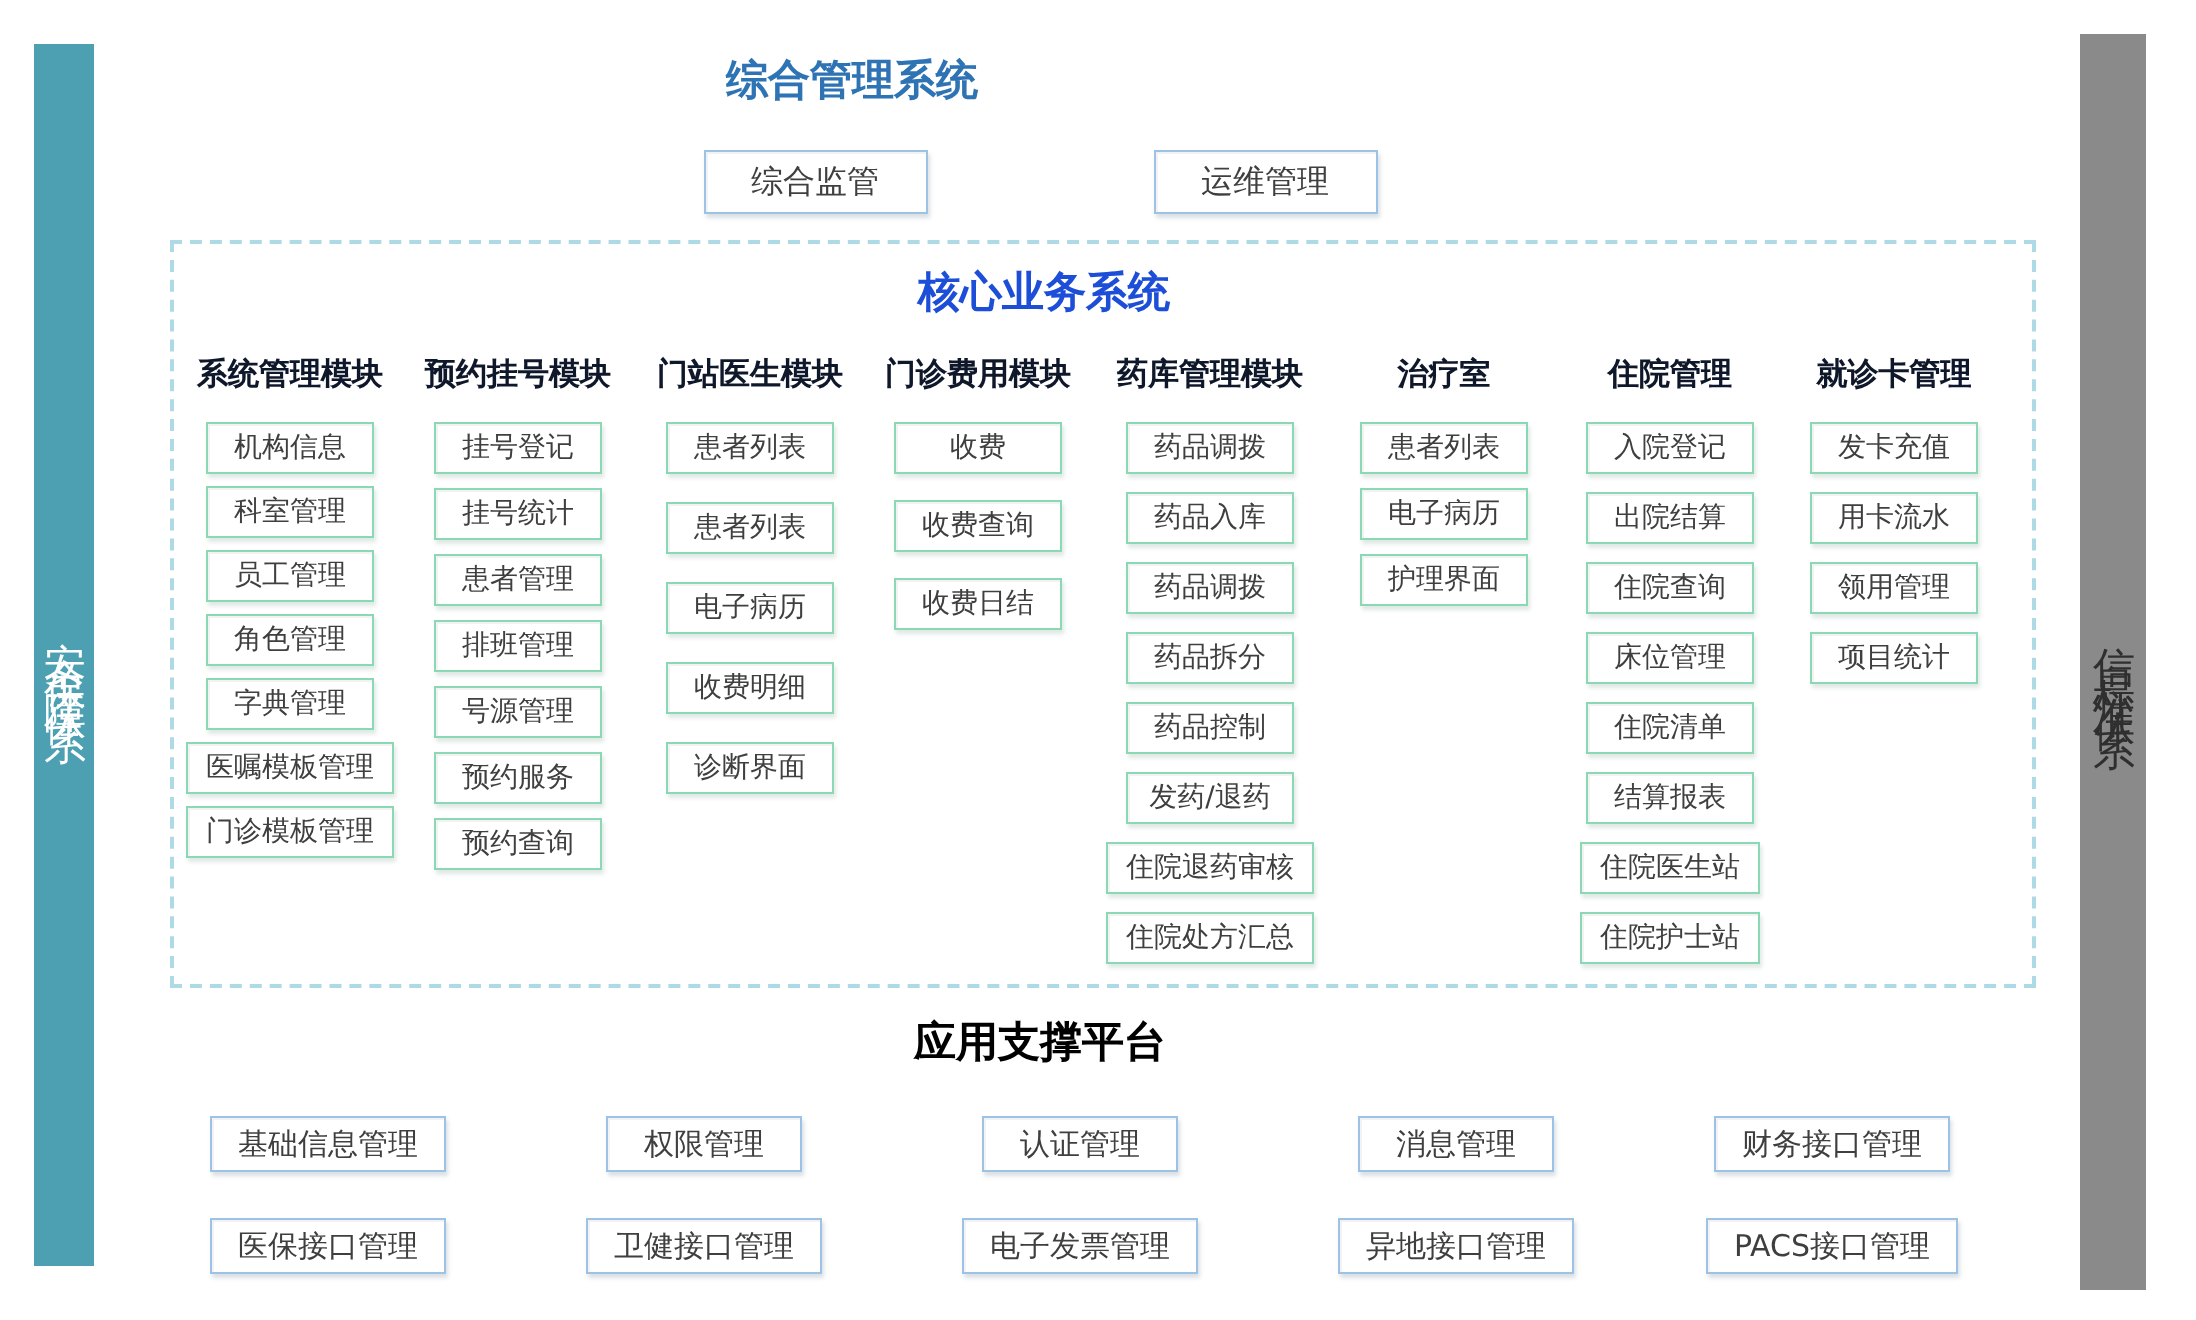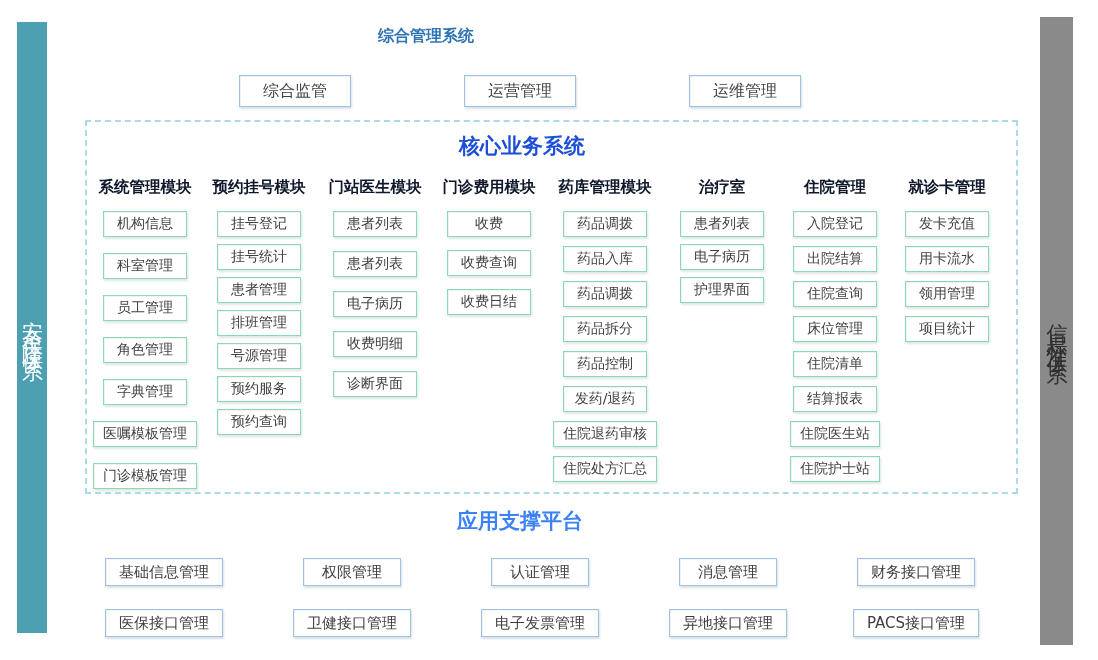--- a/index.html
+++ b/index.html
@@ -15,21 +15,21 @@
     writing-mode:vertical-rl;text-orientation:upright;
     font-size:21px;letter-spacing:8px;line-height:1;white-space:nowrap;
   }
   .bar-left .bar-text{color:#ffffff;}
   .bar-right .bar-text{color:#2f2f2f;}
 
   .main{position:absolute;left:0;top:0;width:1040px;height:660px;}
 
   .page-title{
     position:absolute;top:26px;left:0;width:852px;text-align:center;
-    font-size:16px;font-weight:bold;color:#2e74b5;
+    font-size:21px;font-weight:bold;color:#2e74b5;
   }
 
   
   .box{
     display:flex;align-items:center;justify-content:center;
     background:#ffffff;color:#3f3f3f;white-space:nowrap;box-sizing:border-box;
   }
   .blue-box{
     border:1px solid #9cc3e5;
     box-shadow:1px 2px 2px rgba(110,130,150,.25), inset 1px 1px 0 rgba(0,0,0,.05);
@@ -65,34 +65,34 @@
   .core-col.i4{left:344px;}
   .core-col.i5{left:460px;}
   .core-col.i6{left:577px;}
   .core-col.i7{left:690px;}
   .core-col.i8{left:802px;}
   .col-header{
     font-size:15.5px;font-weight:bold;color:#0f172a;white-space:nowrap;
     height:22px;line-height:22px;margin-bottom:13px;
   }
   .col-boxes{display:flex;flex-direction:column;align-items:center;gap:8px;}
-  .core-col.i1 .col-boxes{gap:16px;}
+  .core-col.i1 .col-boxes{gap:6px;}
   .core-col.i2 .col-boxes{gap:7px;}
   .core-col.i3 .col-boxes{gap:14px;}
   .core-col.i4 .col-boxes{gap:13px;}
   .core-col.i5 .col-boxes{gap:9px;}
   .core-col.i6 .col-boxes{gap:7px;}
   .core-col.i7 .col-boxes{gap:9px;}
   .core-col.i8 .col-boxes{gap:9px;}
   .green-box{height:26px;min-width:84px;padding:0 9px;font-size:14px;}
 
   
   .support-title{
     position:absolute;top:507px;left:0;width:1040px;text-align:center;
-    font-size:21px;font-weight:bold;color:#3b82f6;
+    font-size:21px;font-weight:bold;color:#000000;
   }
   .support-rows{
     position:absolute;top:558px;left:70px;width:940px;
     display:flex;flex-direction:column;gap:23px;
   }
   .support-row{display:flex;}
   .support-cell{width:188px;display:flex;justify-content:center;}
   .support-box{height:28px;min-width:98px;padding:0 13px;font-size:15px;}
 </style>
 </head>
@@ -108,21 +108,20 @@
     <span class="bar-text">信息标准体系</span>
   </div>
 
   <div class="main">
 
     <div class="page-title">综合管理系统</div>
 
     <div class="top-row">
 
     <div class="box blue-box top-box i1">综合监管</div>
-        <div class="box blue-box top-box i2">运营管理</div>
         <div class="box blue-box top-box i3">运维管理</div>
       </div>
 
     <div class="core-panel">
       <div class="core-title">核心业务系统</div>
       <div class="core-columns">
 
       <div class="core-col i1">
             <div class="col-header">系统管理模块</div>
             <div class="col-boxes">

